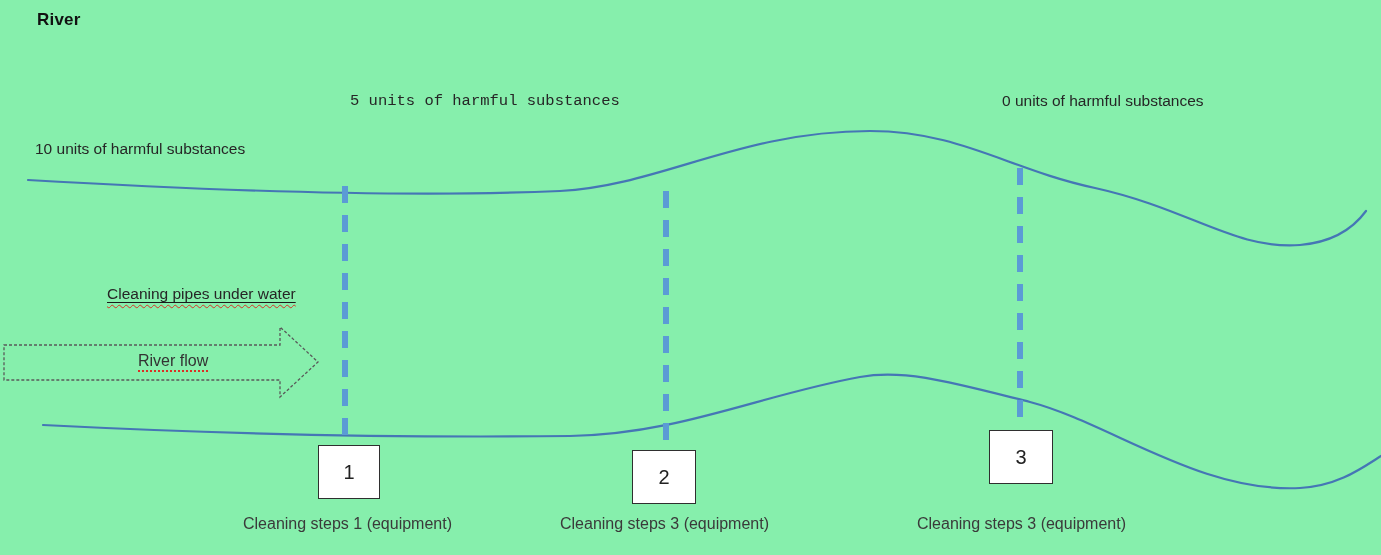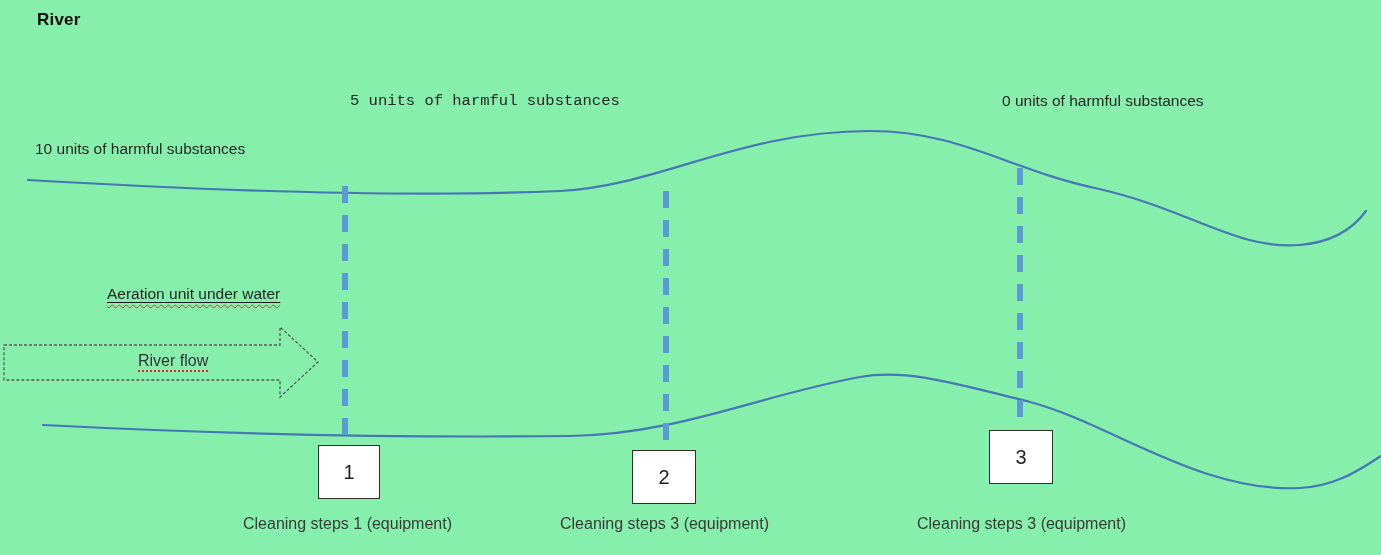--- a/index.html
+++ b/index.html
@@ -68,21 +68,21 @@
     <line x1="345" y1="186" x2="345" y2="443" stroke-width="6" stroke-dasharray="17 12" stroke="#5B9BD5"></line>
 
     <line x1="666" y1="191" x2="666" y2="448" stroke-width="6" stroke-dasharray="17 12" stroke="#5B9BD5"></line>
 
     <line x1="1020" y1="168" x2="1020" y2="428" stroke-width="6" stroke-dasharray="17 12" stroke="#5B9BD5"></line>
 
     <polygon points="4,345 280,345 280,327 318,362 280,397 280,380 4,380" fill="none" stroke-width="1.3" stroke-dasharray="3 2" stroke="#595959"></polygon>
   </svg>
 
   <div class="abs aeration" style="left:107px;top:285px;">
-    <span class="wavy-red">Aeration unit under water</span>
+    <span class="wavy-red">Cleaning pipes under water</span>
   </div>
 
   <div class="abs flow-label" style="left:112px;top:352px;">
     <span class="dotted-red">River flow</span>
   </div>
 
   <div class="marker-box" style="left:318px;top:445px;width:60px;height:52px;">
     <span>1</span>
   </div>
   <div class="marker-box" style="left:632px;top:450px;width:62px;height:52px;">

